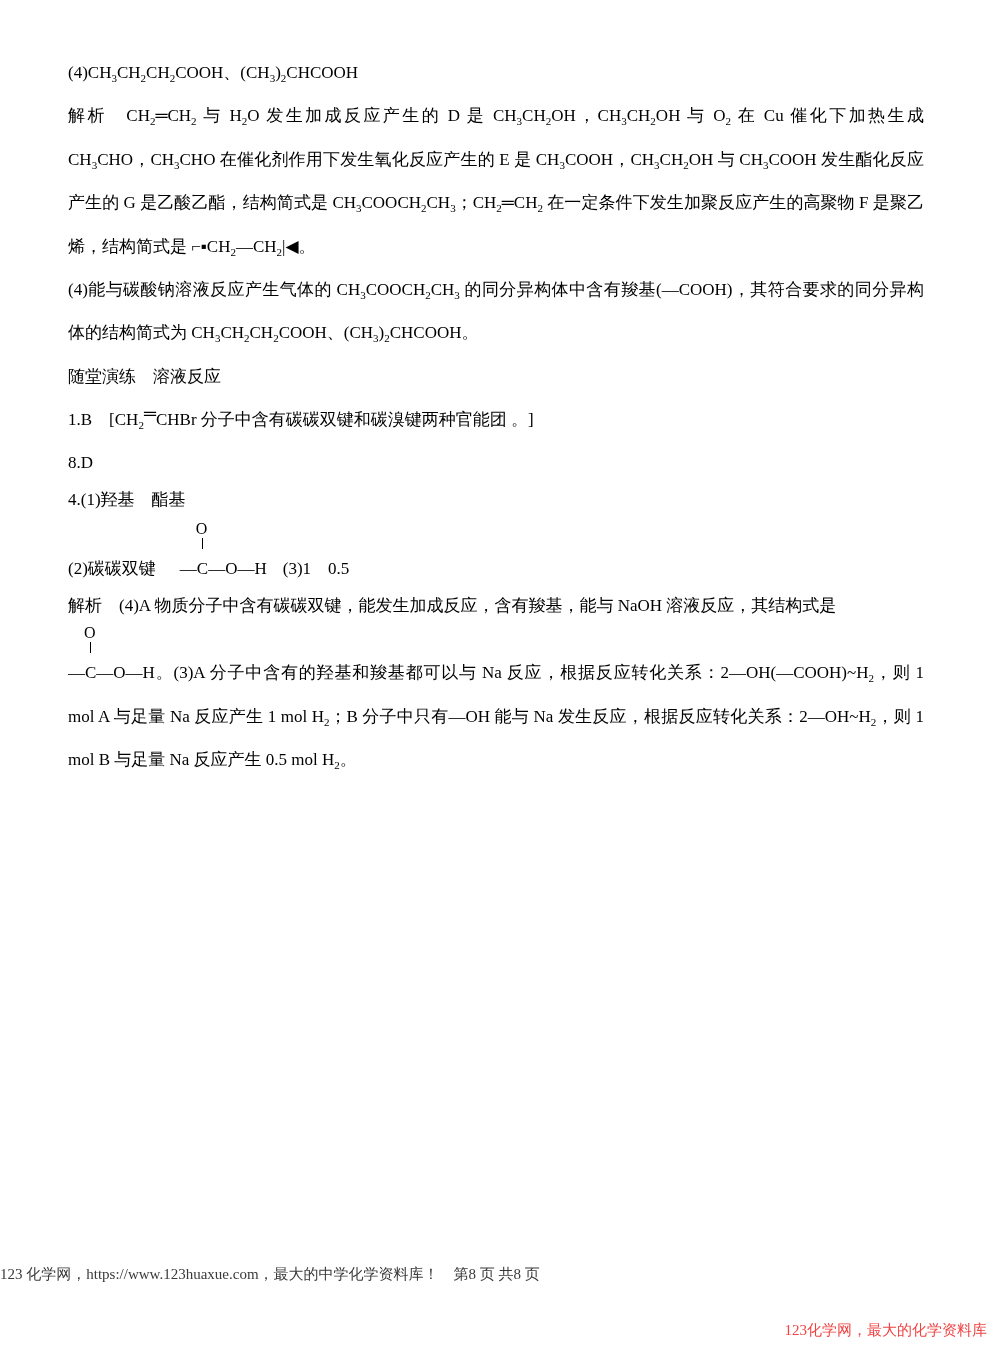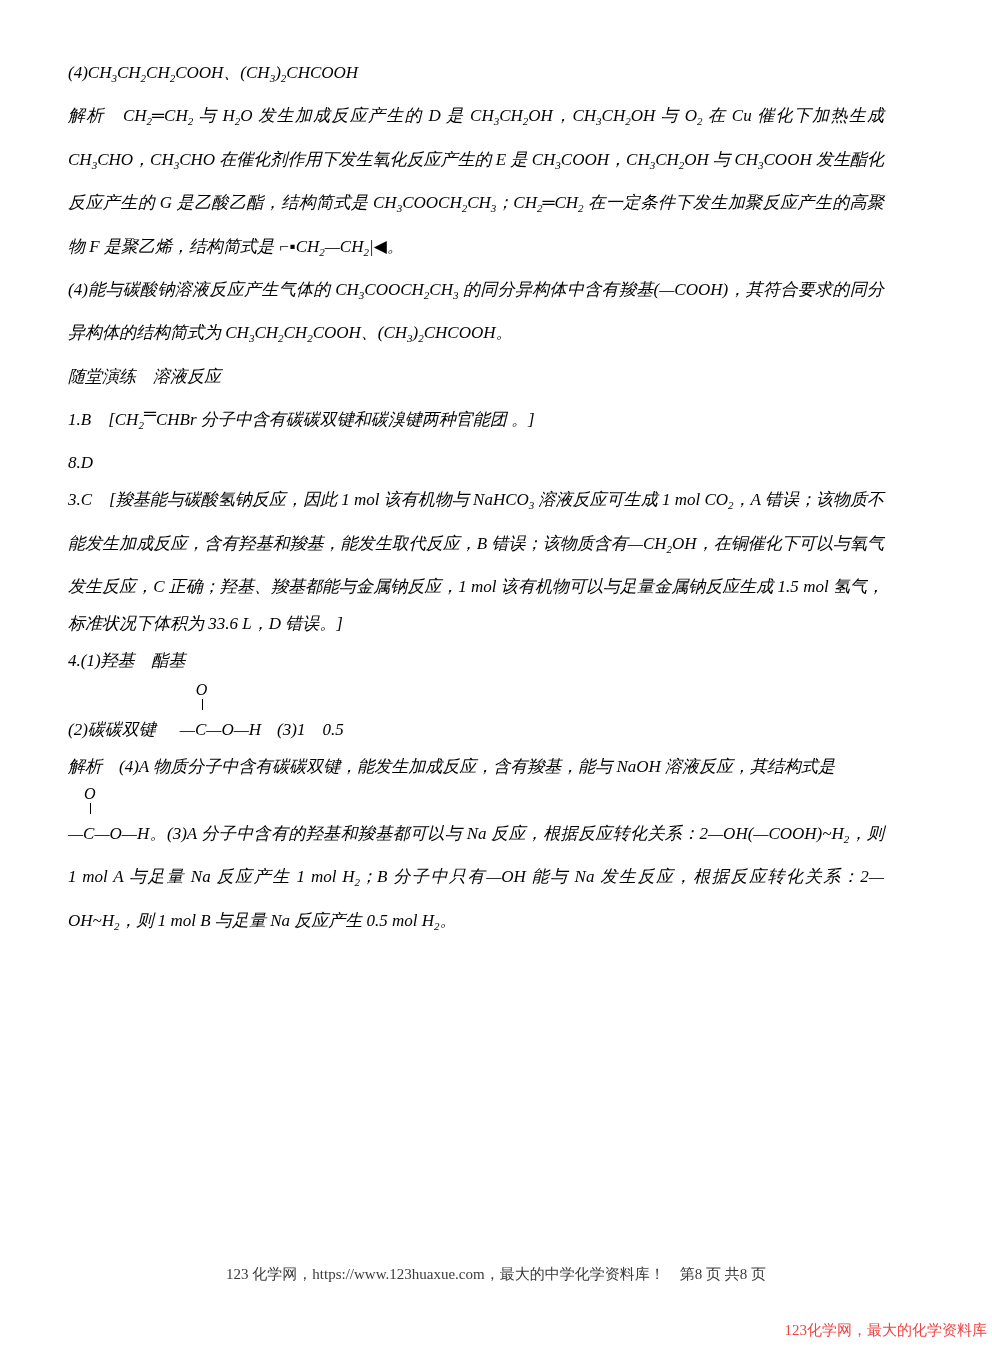--- a/index.html
+++ b/index.html
@@ -10,25 +10,24 @@
   }
   body {
     width: 992px;
     height: 1347px;
     position: relative;
     font-family: "Liberation Serif", "DejaVu Serif", serif;
     color: #000000;
     overflow: hidden;
   }
   .page {
-    padding: 54px 108px 0 68px;
+    padding: 54px 68px 0 68px;
     font-size: 17px;
     line-height: 37px;
     text-align: justify;
-    font-style: italic;
   }
   .ln { margin: 0; }
   sub { font-size: 11px; }
   .raise { vertical-align: 6px; }
 
   
   .row  { padding-top: 32px; }
   .tall { padding-top: 30px; }
 
   .carboxyl {
@@ -52,21 +51,21 @@
     width: 1px;
     height: 11px;
     background: #000000;
   }
 
   .footer {
     position: absolute;
     left: 0;
     right: 0;
     top: 1262px;
-    text-align: center;
+    text-align: left;
     font-size: 15px;
     color: #3a3a3a;
     line-height: 24px;
   }
   .watermark {
     position: absolute;
     right: 5px;
     top: 1318px;
     font-size: 15px;
     color: #ef4444;
@@ -83,21 +82,20 @@
   <p class="ln">解析　CH<sub>2</sub>═CH<sub>2</sub> 与 H<sub>2</sub>O 发生加成反应产生的 D 是 CH<sub>3</sub>CH<sub>2</sub>OH，CH<sub>3</sub>CH<sub>2</sub>OH 与 O<sub>2</sub> 在 Cu 催化下加热生成 CH<sub>3</sub>CHO，CH<sub>3</sub>CHO 在催化剂作用下发生氧化反应产生的 E 是 CH<sub>3</sub>COOH，CH<sub>3</sub>CH<sub>2</sub>OH 与 CH<sub>3</sub>COOH 发生酯化反应产生的 G 是乙酸乙酯，结构简式是 CH<sub>3</sub>COOCH<sub>2</sub>CH<sub>3</sub>；CH<sub>2</sub>═CH<sub>2</sub> 在一定条件下发生加聚反应产生的高聚物 F 是聚乙烯，结构简式是 ⌐▪CH<sub>2</sub>—CH<sub>2</sub>|◀。</p>
 
   <p class="ln">(4)能与碳酸钠溶液反应产生气体的 CH<sub>3</sub>COOCH<sub>2</sub>CH<sub>3</sub> 的同分异构体中含有羧基(—COOH)，其符合要求的同分异构体的结构简式为 CH<sub>3</sub>CH<sub>2</sub>CH<sub>2</sub>COOH、(CH<sub>3</sub>)<sub>2</sub>CHCOOH。</p>
 
   <p class="ln">随堂演练　溶液反应</p>
 
   <p class="ln">1.B　[CH<sub>2</sub><span class="raise">═</span>CHBr 分子中含有碳碳双键和碳溴键两种官能团 。]</p>
 
   <p class="ln">8.D</p>
 
-  <p class="ln">3.C　[羧基能与碳酸氢钠反应，因此 1 mol 该有机物与 NaHCO<sub>3</sub> 溶液反应可生成 1 mol CO<sub>2</sub>，A 错误；该物质不能发生加成反应，含有羟基和羧基，能发生取代反应，B 错误；该物质含有—CH<sub>2</sub>OH，在铜催化下可以与氧气发生反应，C 正确；羟基、羧基都能与金属钠反应，1 mol 该有机物可以与足量金属钠反应生成 1.5 mol 氢气，标准状况下体积为 33.6 L，D 错误。]</p>
 
   <p class="ln">4.(1)羟基　酯基</p>
 
   <p class="ln row">
     <span>(2)碳碳双键</span><span class="carboxyl"><span class="cx-o">O</span><span class="cx-bond"></span><span>—C—O—H</span></span><span class="label-right">(3)1　0.5</span>
   </p>
 
   <p class="ln">解析　(4)A 物质分子中含有碳碳双键，能发生加成反应，含有羧基，能与 NaOH 溶液反应，其结构式是</p>
 
   <p class="ln tall">

